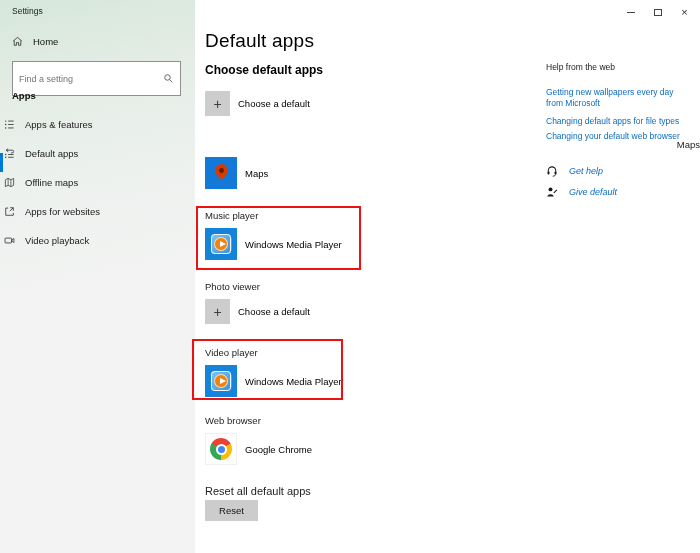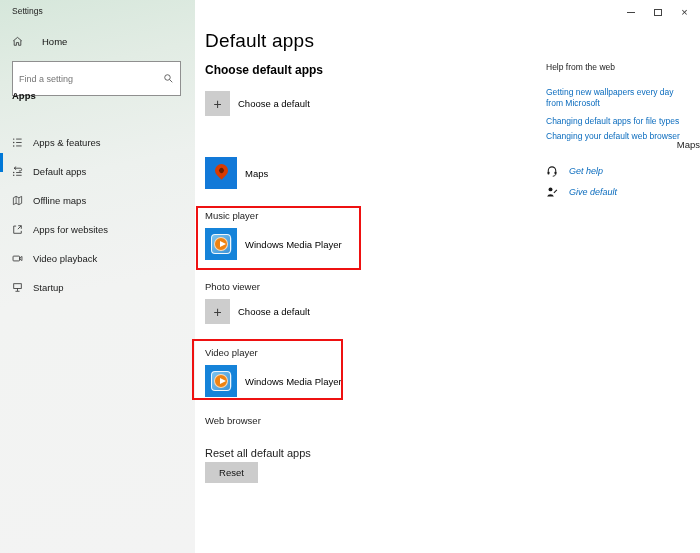--- a/index.html
+++ b/index.html
@@ -4,30 +4,30 @@
 <style>
   * { margin:0; padding:0; box-sizing:border-box; }
   html,body { width:700px; height:553px; overflow:hidden; }
   body { font-family:"Liberation Sans", sans-serif; background:#fff; color:#1a1a1a; }
   .app { position:relative; width:700px; height:553px; overflow:hidden; }
 
   
   .sidebar { position:absolute; left:0; top:0; width:195px; height:553px;
     background:linear-gradient(168deg,#d6e7db 0%,#e2ece4 14%,#edf1ee 32%,#f2f3f2 52%,#f3f3f3 100%); }
   .settings-title { position:absolute; left:12px; top:6px; font-size:8.5px; color:#222; }
-  .home-row { position:absolute; left:12px; top:36px; display:flex; align-items:flex-end; gap:19px; font-size:9.5px; color:#111; cursor:default; }
+  .home-row { position:absolute; left:12px; top:36px; display:flex; align-items:flex-end; gap:10px; font-size:9.5px; color:#111; cursor:default; }
   .home-row svg { display:block; }
   .search-box { position:absolute; left:12px; top:61px; width:169px; height:35px; background:#fff;
     border:1px solid #8f8f8f; display:flex; align-items:center; padding:0 6px; }
   .search-box input { border:none; outline:none; flex:1; font-family:"Liberation Sans",sans-serif;
     font-size:9px; color:#444; background:transparent; min-width:0; }
   .search-box svg { flex:0 0 auto; }
   .apps-heading { position:absolute; left:12px; top:90px; font-size:9.5px; font-weight:bold; color:#111; }
   .nav { position:absolute; left:0; top:119px; width:195px; }
-  .nav-item { position:relative; height:29px; display:flex; align-items:flex-end; gap:10px; padding-left:12px; font-size:9.5px; color:#1a1a1a; cursor:default; }
+  .nav-item { position:relative; height:29px; display:flex; align-items:flex-start; gap:10px; padding-left:4px; font-size:9.5px; color:#1a1a1a; cursor:default; }
   .nav-item .accent-bar { display:none; }
   .nav-item.selected .accent-bar { display:block; position:absolute; left:0; top:5px; width:3px; height:19px; background:#0078d7; }
   .nav-item svg { display:block; flex:0 0 auto; }
 
   
   .main { position:absolute; left:195px; top:0; width:505px; height:553px; background:#fff; padding-left:10px; }
   .win-controls { position:absolute; top:2px; right:2px; display:flex; }
   .win-btn { width:27px; height:20px; display:flex; align-items:center; justify-content:center; color:#333; }
   .glyph-min { width:8px; height:1px; background:#444; display:block; }
   .glyph-max { width:8px; height:7px; border:1px solid #444; display:block; }
@@ -160,29 +160,20 @@
 
       <div class="nav-item">
 
         <svg width="11" height="11" viewBox="0 0 16 16">
           <rect x="1.5" y="4.5" width="9.5" height="7" fill="none" stroke="#333" stroke-width="1.2" rx="1"></rect>
           <path d="M11.5 7 L14.5 5 V11 L11.5 9 Z" fill="none" stroke="#333" stroke-width="1.1"></path>
         </svg>
         <span>Video playback</span>
       </div>
 
-      <div class="nav-item">
-
-        <svg width="11" height="11" viewBox="0 0 16 16">
-          <rect x="2.5" y="2.5" width="11" height="7" fill="none" stroke="#333" stroke-width="1.2"></rect>
-          <line x1="8" y1="9.5" x2="8" y2="13" stroke="#333" stroke-width="1.2"></line>
-          <line x1="5" y1="13.5" x2="11" y2="13.5" stroke="#333" stroke-width="1.2"></line>
-        </svg>
-        <span>Startup</span>
-      </div>
 
     </div>
   </div>
 
   <div class="main">
 
     <div class="win-controls">
       <div class="win-btn">
           <span class="glyph-min"></span>
         </div>
@@ -251,20 +242,28 @@
             <div class="wmp-inner"></div>
             <div class="wmp-circle"></div>
             <div class="wmp-play"></div>
           </div>
           <div class="app-name">Windows Media Player</div>
         </div>
       </div>
 
       <div class="section mb-web">
         <div class="section-label">Web browser</div>
+        <div class="app-row">
+          <div class="tile tile-chrome">
+            <div class="chrome-ring"></div>
+            <div class="chrome-white"></div>
+            <div class="chrome-blue"></div>
+          </div>
+          <div class="app-name">Google Chrome</div>
+        </div>
       </div>
 
       <div class="section">
         <div class="reset-label">Reset all default apps</div>
         <button class="reset-btn">Reset</button>
       </div>
 
     </div>
   </div>
 

